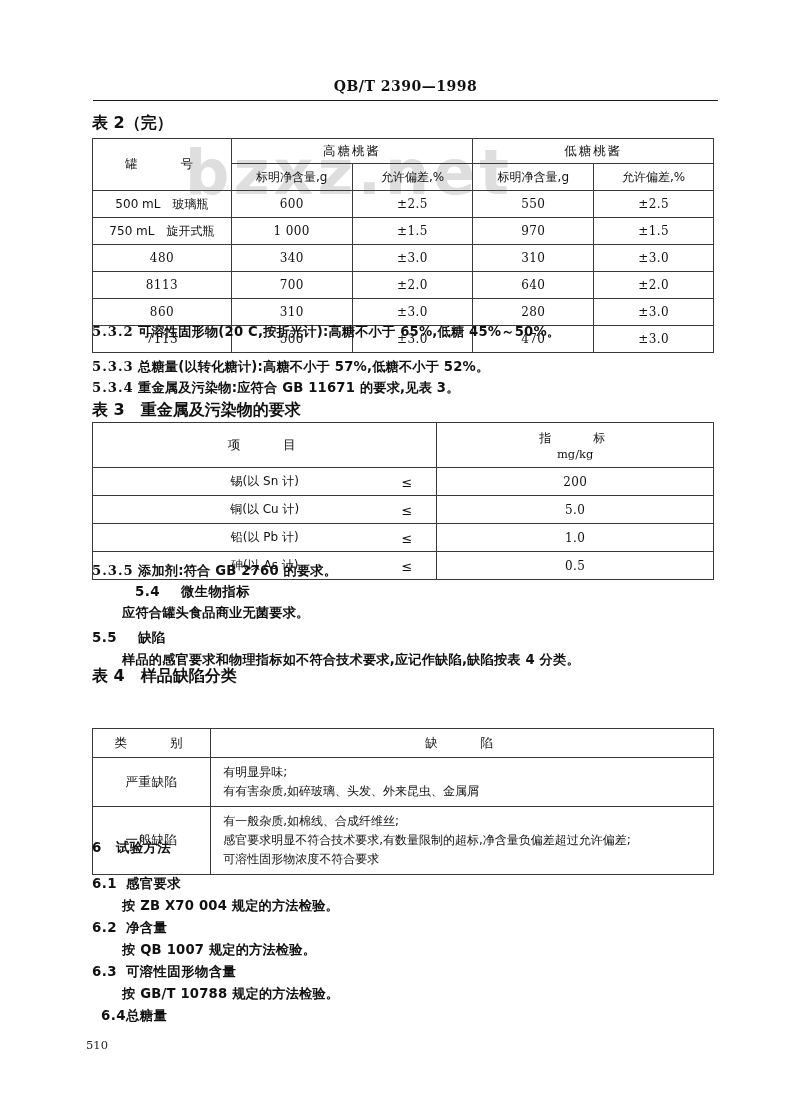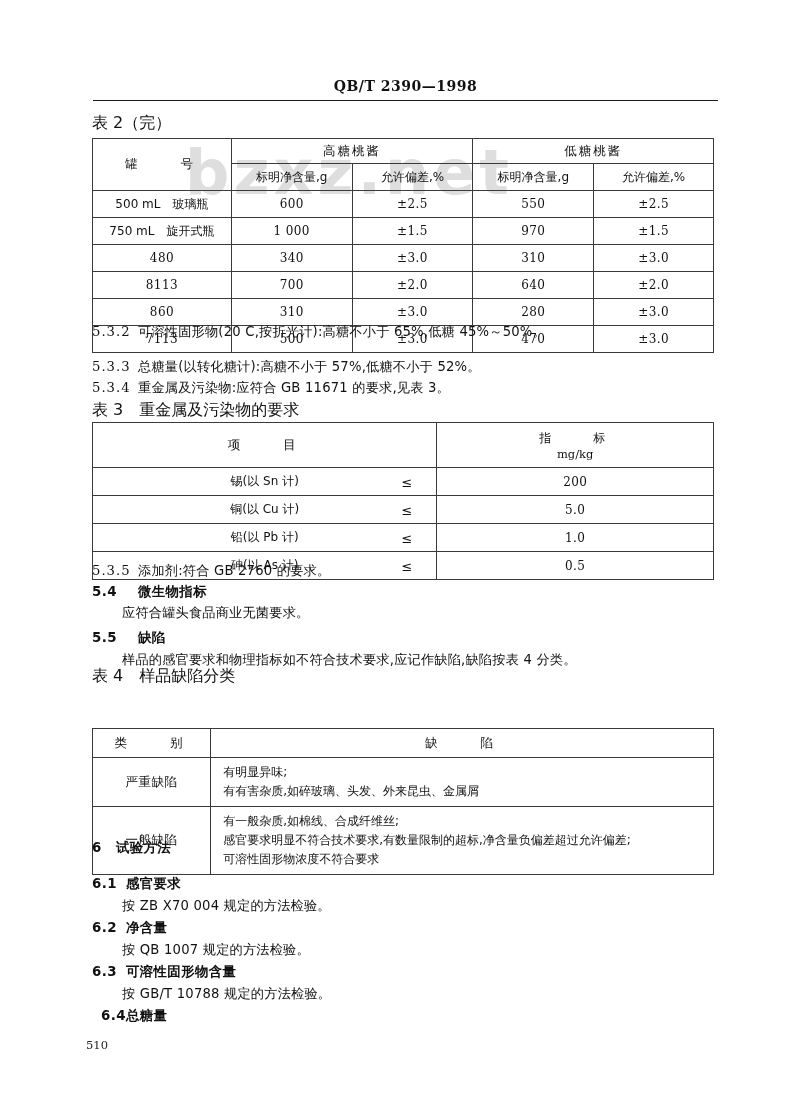--- a/index.html
+++ b/index.html
@@ -161,21 +161,21 @@
   #table4-wrap .cat { width: 118px; font-size: 12.5px; letter-spacing: .5px; }
   #table4-wrap .body-cell {
     text-align: left;
     padding: 5px 0 5px 12px;
     font-size: 12px;
     line-height: 19px;
   }
   #table4-wrap .body-cell div { white-space: nowrap; }
 
   
-  .abs { position: absolute; left: 92px; }
+  .abs { position: absolute; left: 92px; font-weight: bold; }
 
   .pagenum {
     position: absolute;
     left: 86px;
     top: 1038px;
     font-family: "DejaVu Serif", "Liberation Serif", serif;
     font-size: 11.5px;
     color: #222;
   }
 </style>
@@ -316,21 +316,21 @@
             </td>
             <td class="outer-r outer-b num-face">0.5</td>
           </tr>
         </tbody>
       </table>
     </div>
 
     <div class="abs para" style="top:561px;">
       <span class="num" style="width:46px">5.3.5</span><span>添加剂:符合 GB 2760 的要求。</span>
     </div>
-    <div class="abs sec-head" style="top:582px;">
+    <div class="abs sec-head" style="top:582px;margin-left:43px;">
       <span class="num" style="width:46px;display:inline-block;">5.4</span><span>微生物指标</span>
     </div>
     <div class="abs para indent" style="top:603px;">应符合罐头食品商业无菌要求。</div>
     <div class="abs sec-head" style="top:628px;">
       <span class="num" style="width:46px;display:inline-block;">5.5</span><span>缺陷</span>
     </div>
     <div class="abs para indent" style="top:650px;">样品的感官要求和物理指标如不符合技术要求,应记作缺陷,缺陷按表 4 分类。</div>
 
     <div class="abs" style="top:666px;width:622px;">表 4　样品缺陷分类</div>
 

